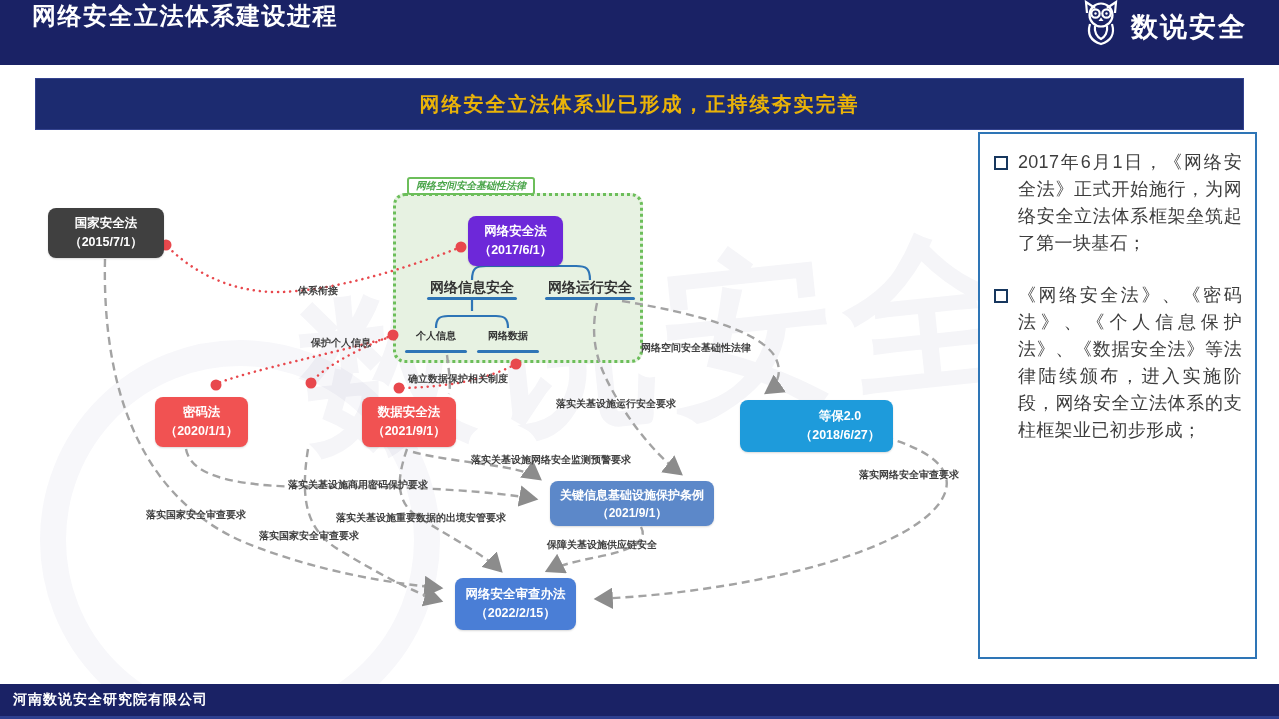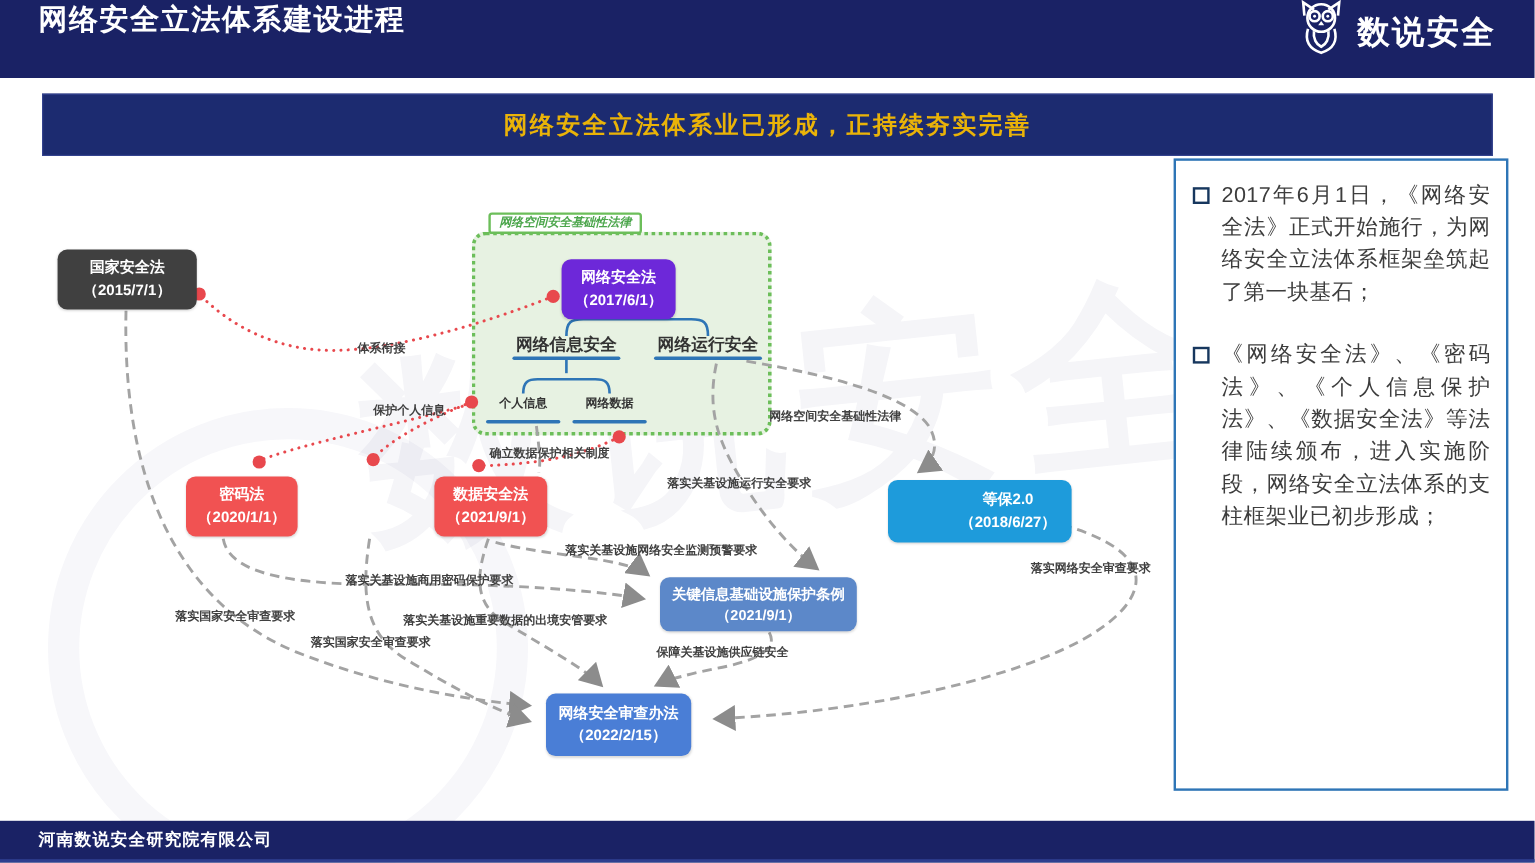--- a/index.html
+++ b/index.html
@@ -13,21 +13,21 @@
   .brand{display:flex;align-items:center;gap:9px;color:#fff;font-size:27px;font-weight:bold;letter-spacing:2px;}
 
   
   .banner{position:absolute;left:35px;top:78px;width:1209px;height:52px;background:#1C2B70;
           border:1px solid #33428E;box-sizing:border-box;display:flex;align-items:center;justify-content:center;}
   .banner span{color:#eab308;font-size:20px;font-weight:bold;letter-spacing:2px;}
 
   
   .ft{position:absolute;left:0;bottom:0;width:1279px;height:35px;background:#1A2265;
       border-bottom:3px solid #2E3F8F;box-sizing:border-box;display:flex;align-items:center;
-      padding-left:32px;color:#fff;font-size:14px;font-weight:bold;letter-spacing:1px;}
+      padding-left:13px;color:#fff;font-size:14px;font-weight:bold;letter-spacing:1px;}
 
   
   .wm-text{position:absolute;left:300px;top:230px;font-size:170px;font-weight:bold;
            color:rgba(27,34,101,0.045);letter-spacing:12px;transform:rotate(-6deg);white-space:nowrap;pointer-events:none;}
   .wm-circle{position:absolute;left:40px;top:340px;width:400px;height:400px;border-radius:50%;
              border:26px solid rgba(27,34,101,0.035);box-sizing:border-box;pointer-events:none;}
 
   
   .group{position:absolute;left:393px;top:193px;width:250px;height:170px;background:#E7F2E2;
          border:3px dotted #6CBE5A;border-radius:12px;box-sizing:border-box;}

